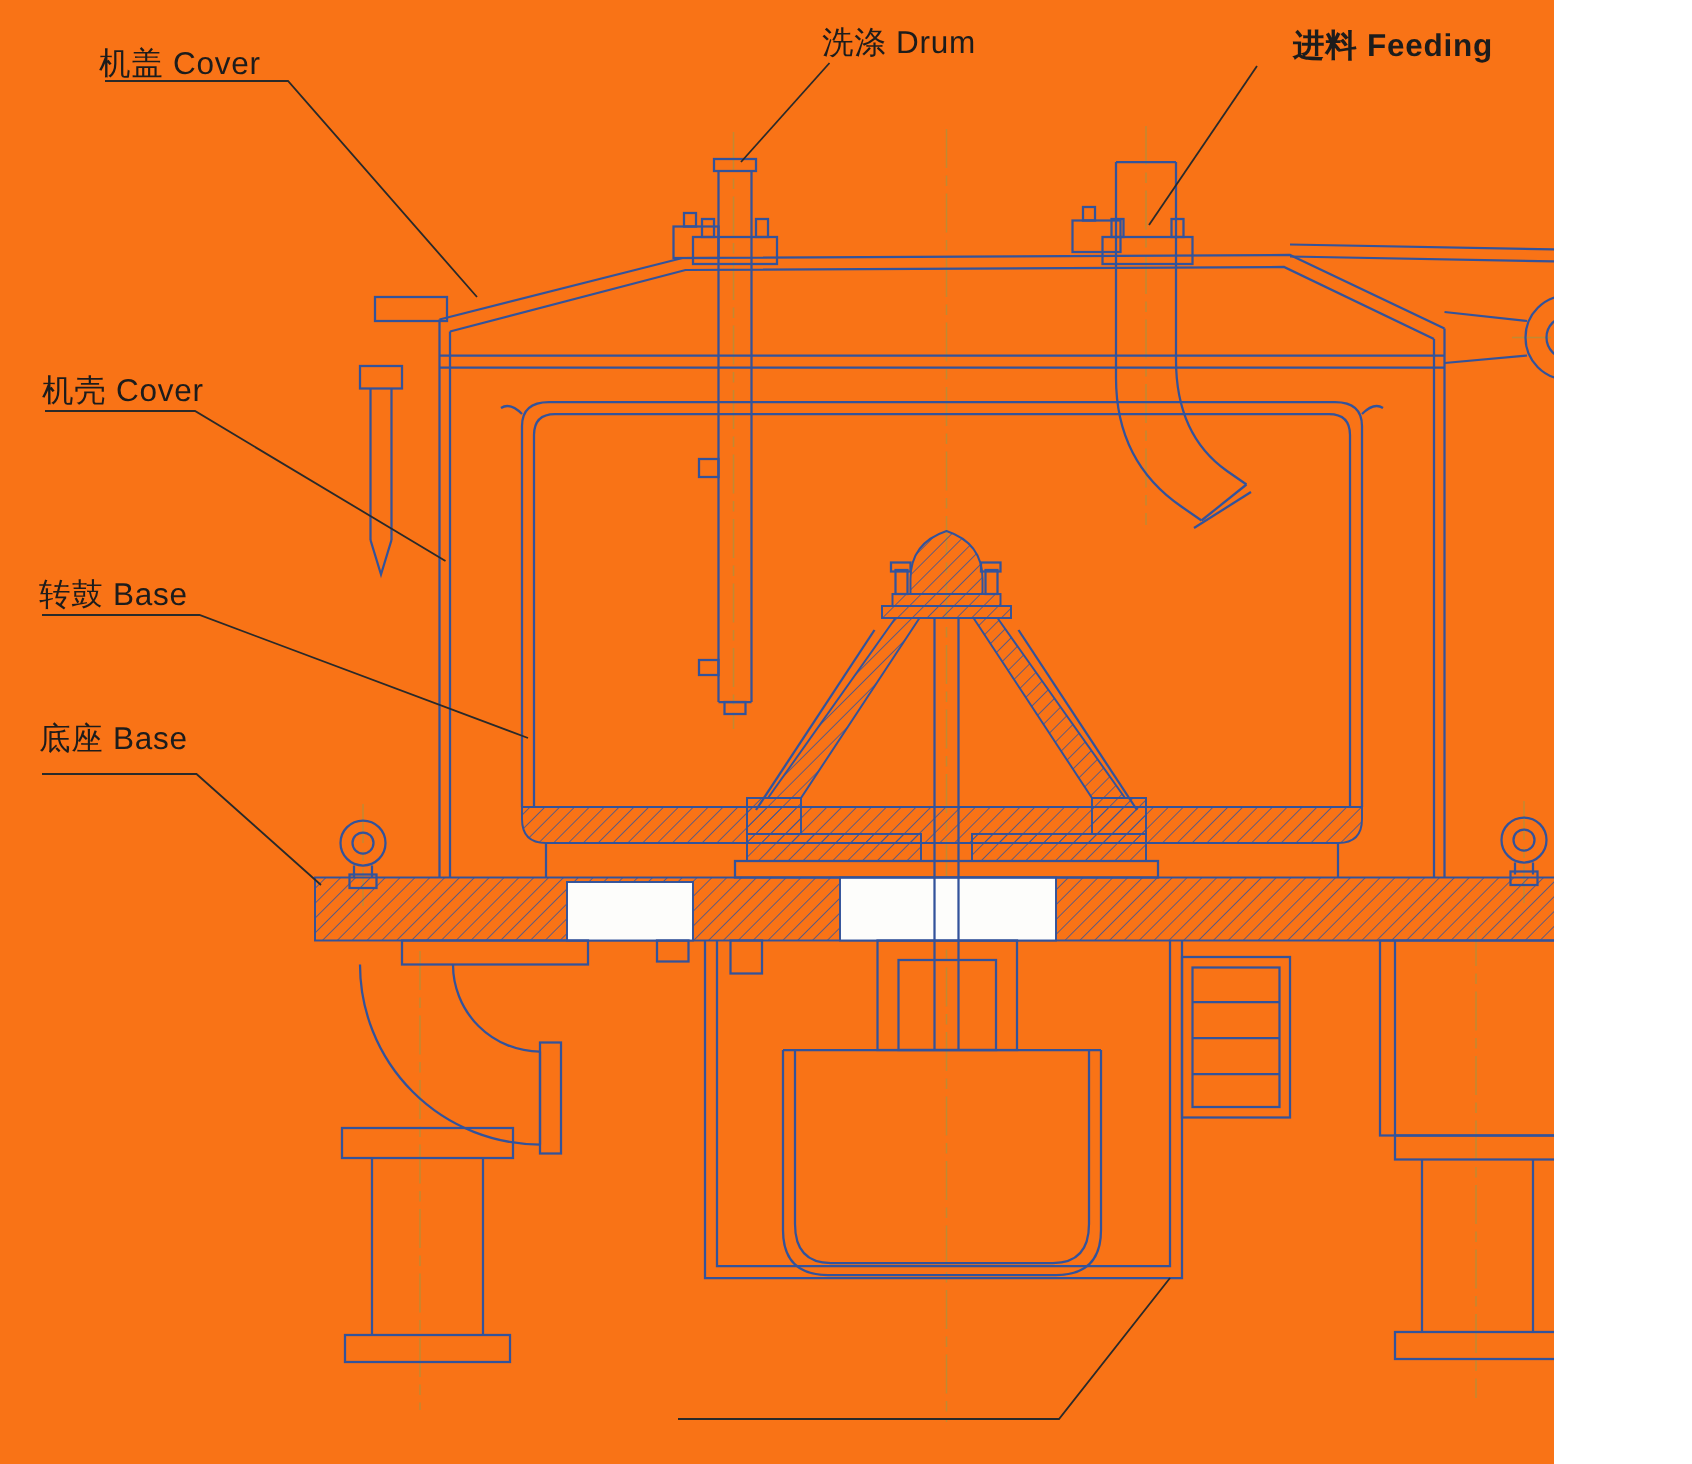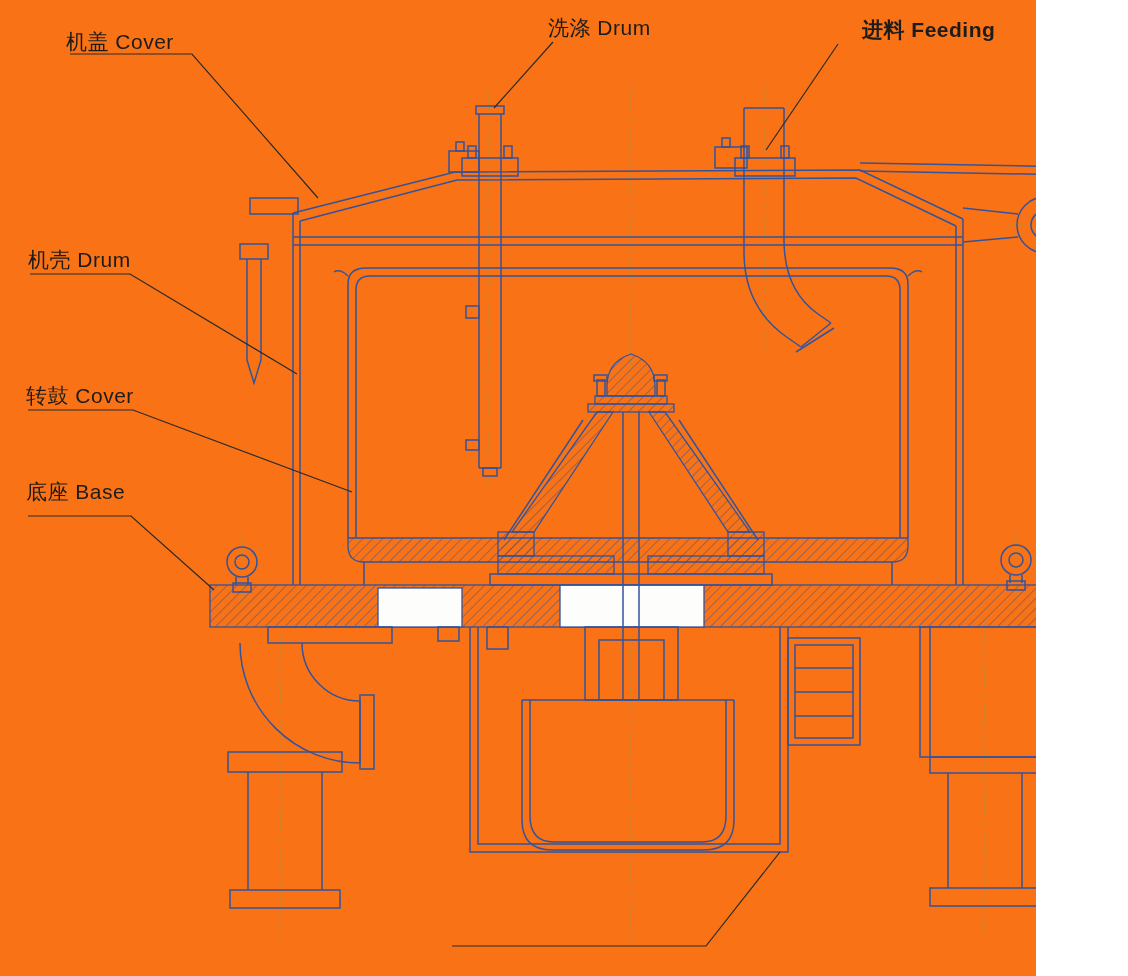--- a/index.html
+++ b/index.html
@@ -236,17 +236,17 @@
     <path d="M 28,516 L 131,516 L 214,590"></path>
     <path d="M 452,946 L 706,946 L 780,852"></path>
     <path d="M 553,42 L 494,108"></path>
     <path d="M 838,44 L 766,150"></path>
   </g>
 </svg>
 
 <div class="lbl" style="left:66px;  top:28px;">机盖  Cover</div>
 <div class="lbl" style="left:548px; top:14px;">洗涤 Drum</div>
 <div class="lbl" style="left:862px; top:16px;font-weight:bold;">进料 Feeding</div>
-<div class="lbl" style="left:28px;  top:246px;">机壳 Drum</div>
-<div class="lbl" style="left:26px;  top:382px;">转鼓  Cover</div>
+<div class="lbl" style="left:28px;  top:246px;">机壳 Cover</div>
+<div class="lbl" style="left:26px;  top:382px;">转鼓  Base</div>
 <div class="lbl" style="left:26px;  top:478px;">底座  Base</div>
 
 </div>
 
 </body></html>

